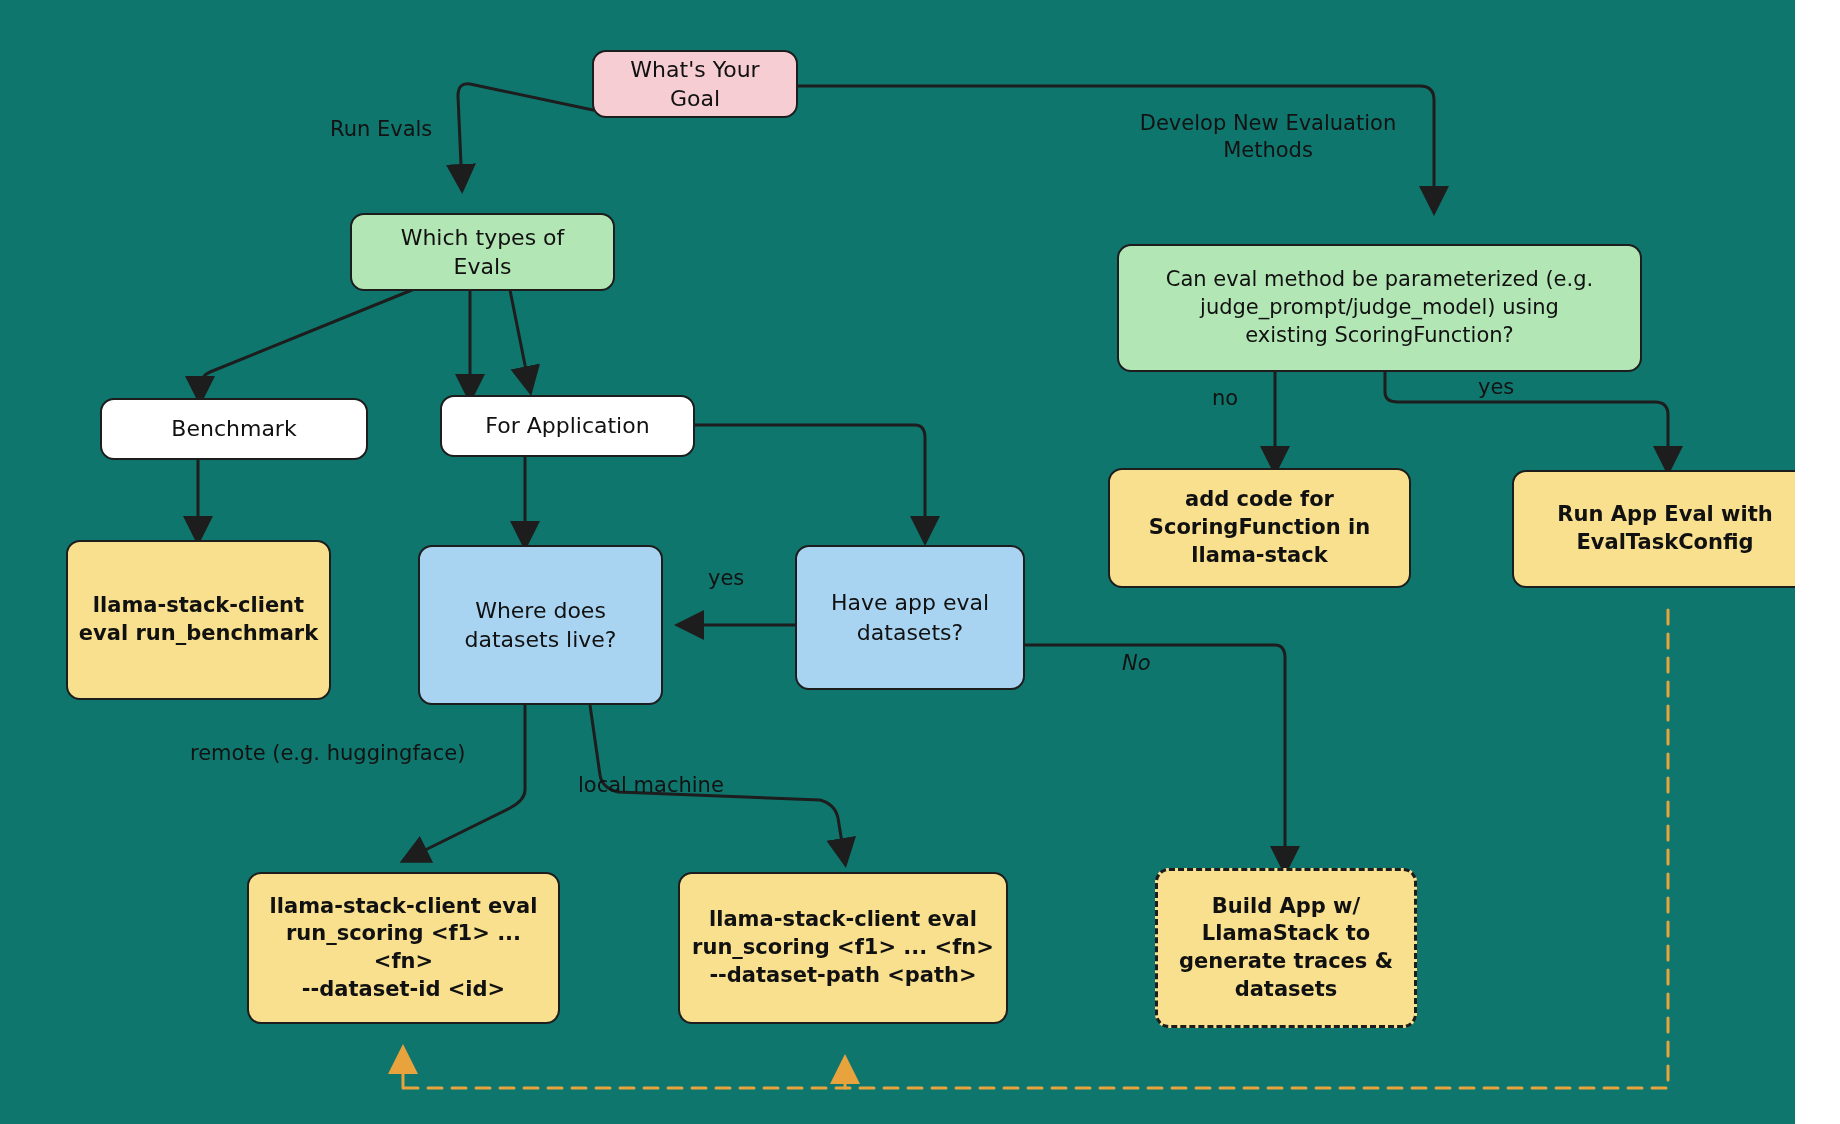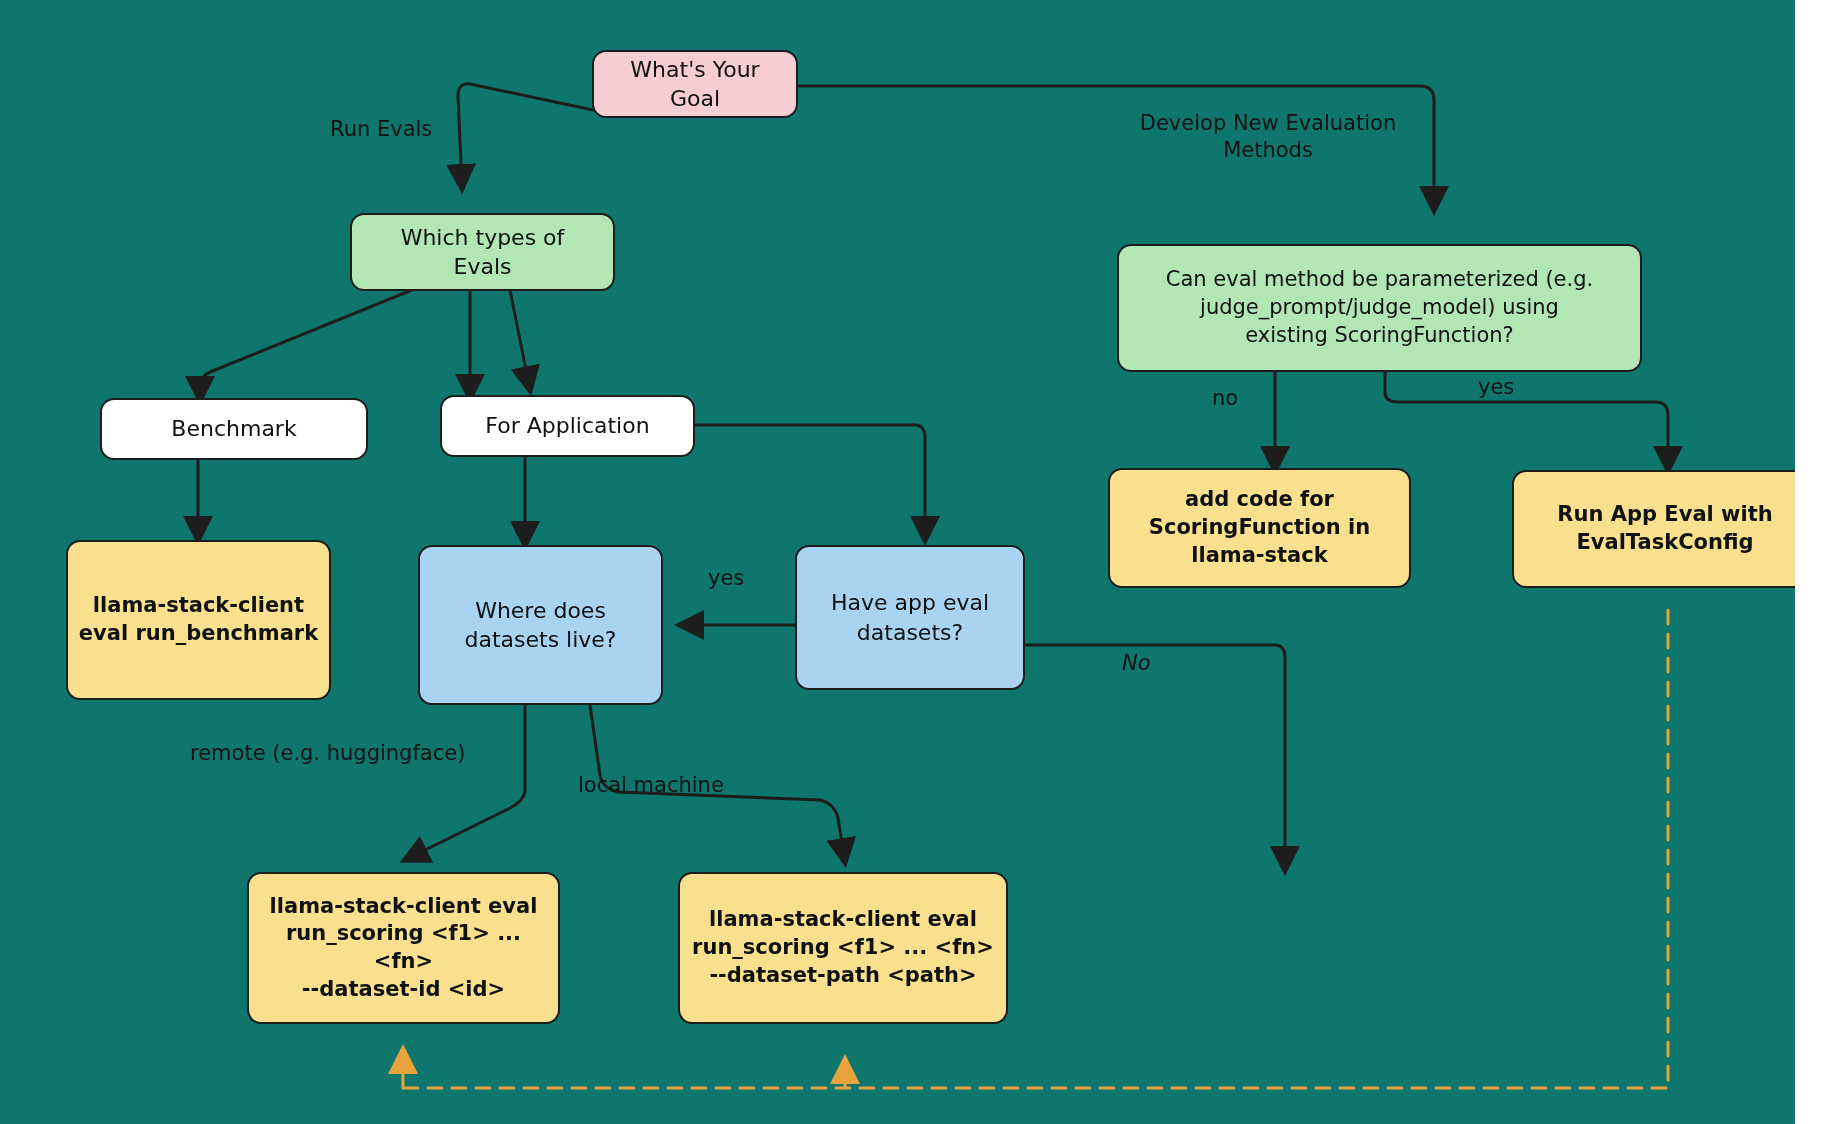--- a/index.html
+++ b/index.html
@@ -137,20 +137,24 @@
 datasets?</div>
 
   <div class="node rounded yellow" style="left:247px; top:872px; width:313px; height:152px; font-size:21px;">llama-stack-client eval
 run_scoring &lt;f1&gt; ... &lt;fn&gt;
 --dataset-id &lt;id&gt;</div>
 
   <div class="node rounded yellow" style="left:678px; top:872px; width:330px; height:152px; font-size:21px;">llama-stack-client eval
 run_scoring &lt;f1&gt; ... &lt;fn&gt;
 --dataset-path &lt;path&gt;</div>
 
+  <div class="node dashed rounded yellow" style="left:1155px; top:868px; width:262px; height:160px; font-size:21px;">Build App w/
+LlamaStack to
+generate traces &amp;
+datasets</div>
 
   <div class="edge-label" style="left:330px; top:116px; font-size:21px;">Run Evals</div>
 
   <div class="edge-label" style="left:1118px; top:110px; font-size:21px; text-align:center; width:300px;">Develop New Evaluation
 Methods</div>
 
   <div class="edge-label" style="left:1212px; top:385px; font-size:21px;">no</div>
 
   <div class="edge-label" style="left:1478px; top:374px; font-size:21px;">yes</div>
 

